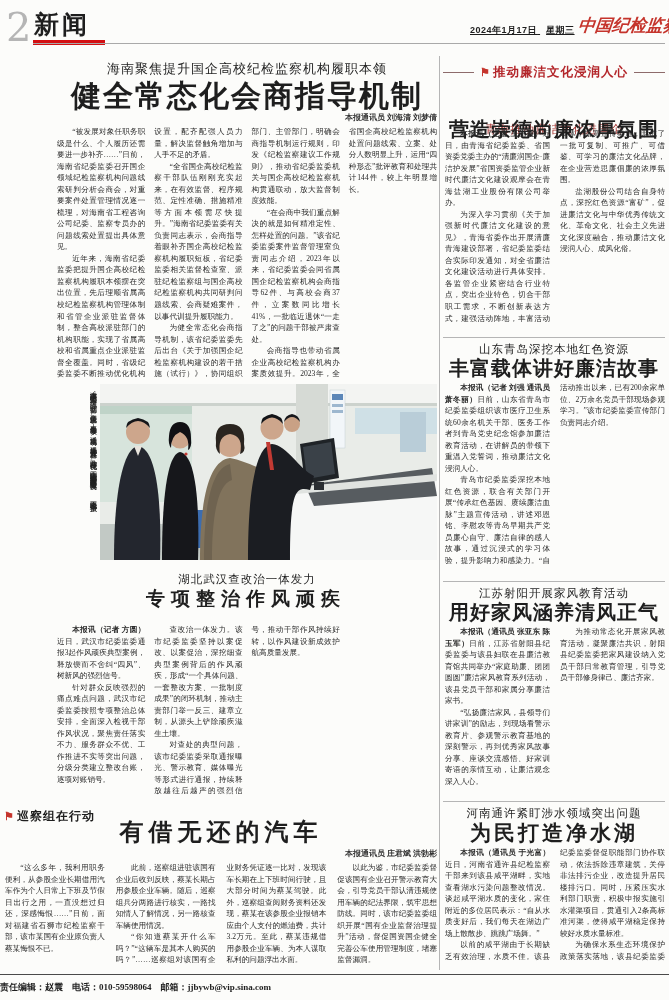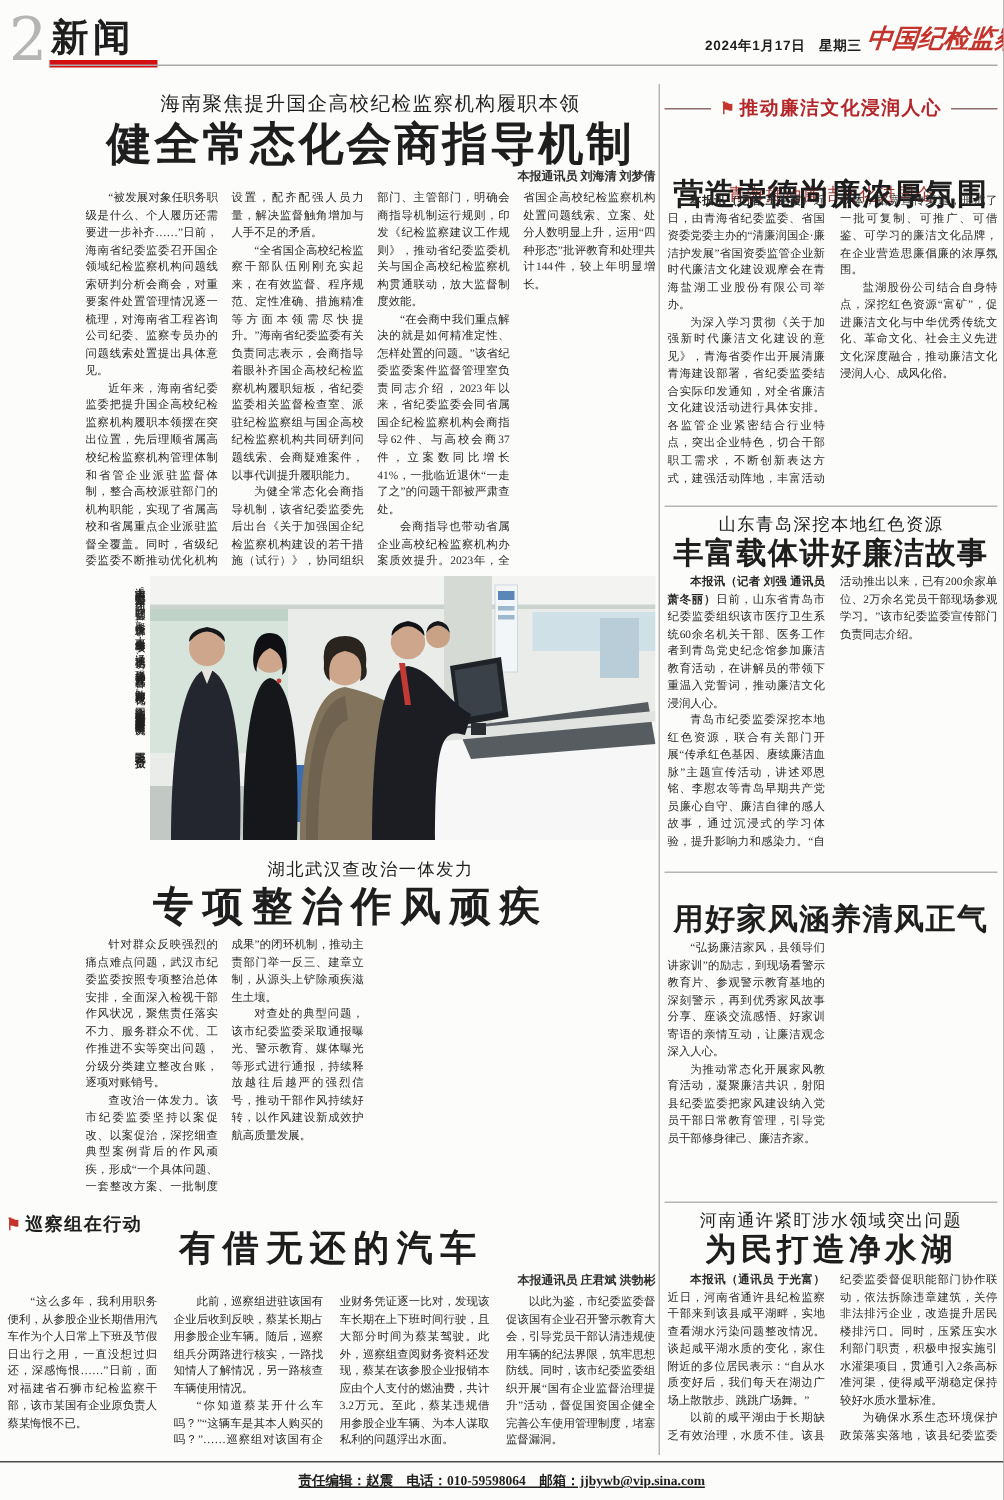--- a/index.html
+++ b/index.html
@@ -3,39 +3,39 @@
 <meta charset="utf-8">
 <style>
   html,body{margin:0;padding:0;background:#888;}
   .page{position:relative;width:669px;height:1000px;background:#fcfcfa;overflow:hidden;
         font-family:"Liberation Serif","DejaVu Serif",serif;color:#1e1e1e;}
   
   .pagenum{position:absolute;left:6px;top:4px;font-size:40px;color:#b5b5b5;font-family:"DejaVu Serif",serif;}
   .section-title{position:absolute;left:34px;top:8px;font-size:25px;font-weight:bold;letter-spacing:3px;}
   .red-bar{position:absolute;left:33px;top:40px;width:72px;height:5px;background:#d30f12;}
   .head-rule{position:absolute;left:33px;top:43px;width:632px;height:1px;background:#a9a9a9;}
-  .head-date{position:absolute;left:470px;top:24px;font-size:9px;font-weight:bold;font-family:"Liberation Sans",sans-serif;letter-spacing:.5px;}
+  .head-date{position:absolute;left:470px;top:24px;font-size:9px;font-weight:bold;font-family:"Liberation Sans",sans-serif;letter-spacing:.5px;text-decoration:underline;}
   .masthead{position:absolute;left:578px;top:14px;font-size:17px;font-weight:bold;font-style:italic;
             color:#c5342c;transform:skewX(-6deg);letter-spacing:0;white-space:nowrap;}
   
   .kicker{position:absolute;text-align:center;font-size:13px;letter-spacing:1px;}
   .kicker.small{font-size:11.5px;}
   .headline{position:absolute;text-align:center;font-weight:bold;white-space:nowrap;}
   .byline{position:absolute;text-align:right;font-size:8px;font-weight:bold;color:#333;}
   .cols{position:absolute;text-align:justify;font-size:7.6px;line-height:1.52;overflow:hidden;
         column-fill:auto;color:#2a2a2a;}
   .cols p, .cols .para{margin:0;text-indent:2em;}
   .byline-inline{font-weight:bold;}
   .c4{column-count:4;column-gap:9px;}
   .c2{column-count:2;column-gap:10px;}
   
   .vrule{position:absolute;width:1px;background:#b5b5b5;}
   .hrule{position:absolute;height:1px;background:#b5b5b5;}
   .foot-rule{position:absolute;left:0;top:974px;width:669px;height:1px;background:#4a4a4a;}
-  .footer-line{position:absolute;left:0;top:981px;width:669px;text-align:center;font-size:9px;font-weight:bold;text-decoration:underline;}
+  .footer-line{position:absolute;left:0;top:981px;width:669px;font-size:9px;font-weight:bold;}
   
   .sec-head{position:absolute;left:443px;top:64px;width:222px;display:flex;align-items:center;}
   .sec-head:before,.sec-head:after{content:"";flex:1;height:1px;background:#8d6b6b;}
   .sec-head .lbl{padding:0 6px;font-size:12.5px;font-weight:bold;color:#b3262a;letter-spacing:1px;white-space:nowrap;}
   .flag{color:#c5342c;font-size:11px;margin-right:2px;}
   
   .photo{position:absolute;left:100px;top:384px;width:337px;height:176px;}
   .photo svg{display:block;width:100%;height:100%;}
   .caption{position:absolute;left:56px;top:386px;width:42px;height:172px;
            writing-mode:vertical-rl;font-size:7px;line-height:1.65;letter-spacing:.5px;color:#222;text-align:left;}
@@ -121,22 +121,23 @@
       <circle cx="172" cy="44" r="11.5" fill="#cda68c"></circle>
       <path d="M161,40 Q172,27 183,40 Q183,32 172,30 Q161,32 161,40 Z" fill="#121317"></path>
       <path d="M166,58 L170,86 L174,86 L170,58 Z" fill="#c23a33"></path>
 
       <circle cx="192" cy="40" r="8" fill="#c9a185"></circle>
       <path d="M184,38 Q192,28 200,38 Q199,31 192,30 Q185,31 184,38 Z" fill="#17181c"></path>
     </svg>
   </div>
 
   <div class="kicker small" style="left:57px;top:572px;width:380px;">湖北武汉查改治一体发力</div>
-  <div class="headline" style="left:44px;top:586px;width:380px;font-size:27px;letter-spacing:6px;">专项整治作风顽疾</div>
+  <div class="headline" style="left:56px;top:586px;width:380px;font-size:19px;letter-spacing:6px;">专项整治作风顽疾</div>
   <div class="cols c4" style="left:57px;top:624px;width:380px;height:178px;">
+    <p class="para"><b class="byline-inline">本报讯（记者 方圆）</b><span>近日，武汉市纪委监委通报3起作风顽疾典型案例，释放锲而不舍纠“四风”、树新风的强烈信号。</span></p>
   <p class="para">针对群众反映强烈的痛点难点问题，武汉市纪委监委按照专项整治总体安排，全面深入检视干部作风状况，聚焦责任落实不力、服务群众不优、工作推进不实等突出问题，分级分类建立整改台账，逐项对账销号。</p>
       <p class="para">查改治一体发力。该市纪委监委坚持以案促改、以案促治，深挖细查典型案例背后的作风顽疾，形成“一个具体问题、一套整改方案、一批制度成果”的闭环机制，推动主责部门举一反三、建章立制，从源头上铲除顽疾滋生土壤。</p>
       <p class="para">对查处的典型问题，该市纪委监委采取通报曝光、警示教育、媒体曝光等形式进行通报，持续释放越往后越严的强烈信号，推动干部作风持续好转，以作风建设新成效护航高质量发展。</p>
     </div>
 
   <div class="insp-label">
     <span class="flag">⚑</span><span>巡察组在行动</span>
   </div>
   <div class="headline" style="left:5px;top:816px;width:432px;font-size:24px;letter-spacing:5px;">有借无还的汽车</div>
   <div class="byline" style="left:5px;top:848px;width:432px;">本报通讯员 庄君斌 洪勃彬</div>
@@ -164,22 +165,24 @@
       <p class="para">盐湖股份公司结合自身特点，深挖红色资源“富矿”，促进廉洁文化与中华优秀传统文化、革命文化、社会主义先进文化深度融合，推动廉洁文化浸润人心、成风化俗。</p>
     </div>
 
   <div class="kicker small" style="left:443px;top:342px;width:222px;">山东青岛深挖本地红色资源</div>
   <div class="headline" style="left:443px;top:355px;width:222px;font-size:20px;letter-spacing:1px;">丰富载体讲好廉洁故事</div>
   <div class="cols c2" style="left:445px;top:382px;width:220px;height:195px;">
     <p class="para"><b class="byline-inline">本报讯（记者 刘强 通讯员 萧冬丽）</b><span>日前，山东省青岛市纪委监委组织该市医疗卫生系统60余名机关干部、医务工作者到青岛党史纪念馆参加廉洁教育活动，在讲解员的带领下重温入党誓词，推动廉洁文化浸润人心。</span></p>
   <p class="para">青岛市纪委监委深挖本地红色资源，联合有关部门开展“传承红色基因、赓续廉洁血脉”主题宣传活动，讲述邓恩铭、李慰农等青岛早期共产党员廉心自守、廉洁自律的感人故事，通过沉浸式的学习体验，提升影响力和感染力。“自活动推出以来，已有200余家单位、2万余名党员干部现场参观学习。”该市纪委监委宣传部门负责同志介绍。</p>
     </div>
 
+  <div class="kicker small" style="left:443px;top:586px;width:222px;">江苏射阳开展家风教育活动</div>
   <div class="headline" style="left:443px;top:599px;width:222px;font-size:20px;letter-spacing:1px;">用好家风涵养清风正气</div>
   <div class="cols c2" style="left:445px;top:626px;width:220px;height:172px;">
+    <p class="para"><b class="byline-inline">本报讯（通讯员 张亚东 陈玉军）</b><span>日前，江苏省射阳县纪委监委与该县妇联在县廉洁教育馆共同举办“家庭助廉、团团圆圆”廉洁家风教育系列活动，该县党员干部和家属分享廉洁家书。</span></p>
   <p class="para">“弘扬廉洁家风，县领导们讲家训”的励志，到现场看警示教育片、参观警示教育基地的深刻警示，再到优秀家风故事分享、座谈交流感悟、好家训寄语的亲情互动，让廉洁观念深入人心。</p>
       <p class="para">为推动常态化开展家风教育活动，凝聚廉洁共识，射阳县纪委监委把家风建设纳入党员干部日常教育管理，引导党员干部修身律己、廉洁齐家。</p>
     </div>
 
   <div class="kicker small" style="left:443px;top:806px;width:222px;">河南通许紧盯涉水领域突出问题</div>
   <div class="headline" style="left:443px;top:819px;width:222px;font-size:21px;letter-spacing:3px;">为民打造净水湖</div>
   <div class="cols c2" style="left:445px;top:847px;width:220px;height:122px;">
     <p class="para"><b class="byline-inline">本报讯（通讯员 于光富）</b><span>近日，河南省通许县纪检监察干部来到该县咸平湖畔，实地查看湖水污染问题整改情况。谈起咸平湖水质的变化，家住附近的多位居民表示：“自从水质变好后，我们每天在湖边广场上散散步、跳跳广场舞。”</span></p>
   <p class="para">以前的咸平湖由于长期缺乏有效治理，水质不佳。该县纪委监委督促职能部门协作联动，依法拆除违章建筑，关停非法排污企业，改造提升居民楼排污口。同时，压紧压实水利部门职责，积极申报实施引水灌渠项目，贯通引入2条高标准河渠，使得咸平湖稳定保持较好水质水量标准。</p>
       <p class="para">为确保水系生态环境保护政策落实落地，该县纪委监委通过“室组地”联动监督，推动相关部门履职尽责，为民打造净水湖。</p>

